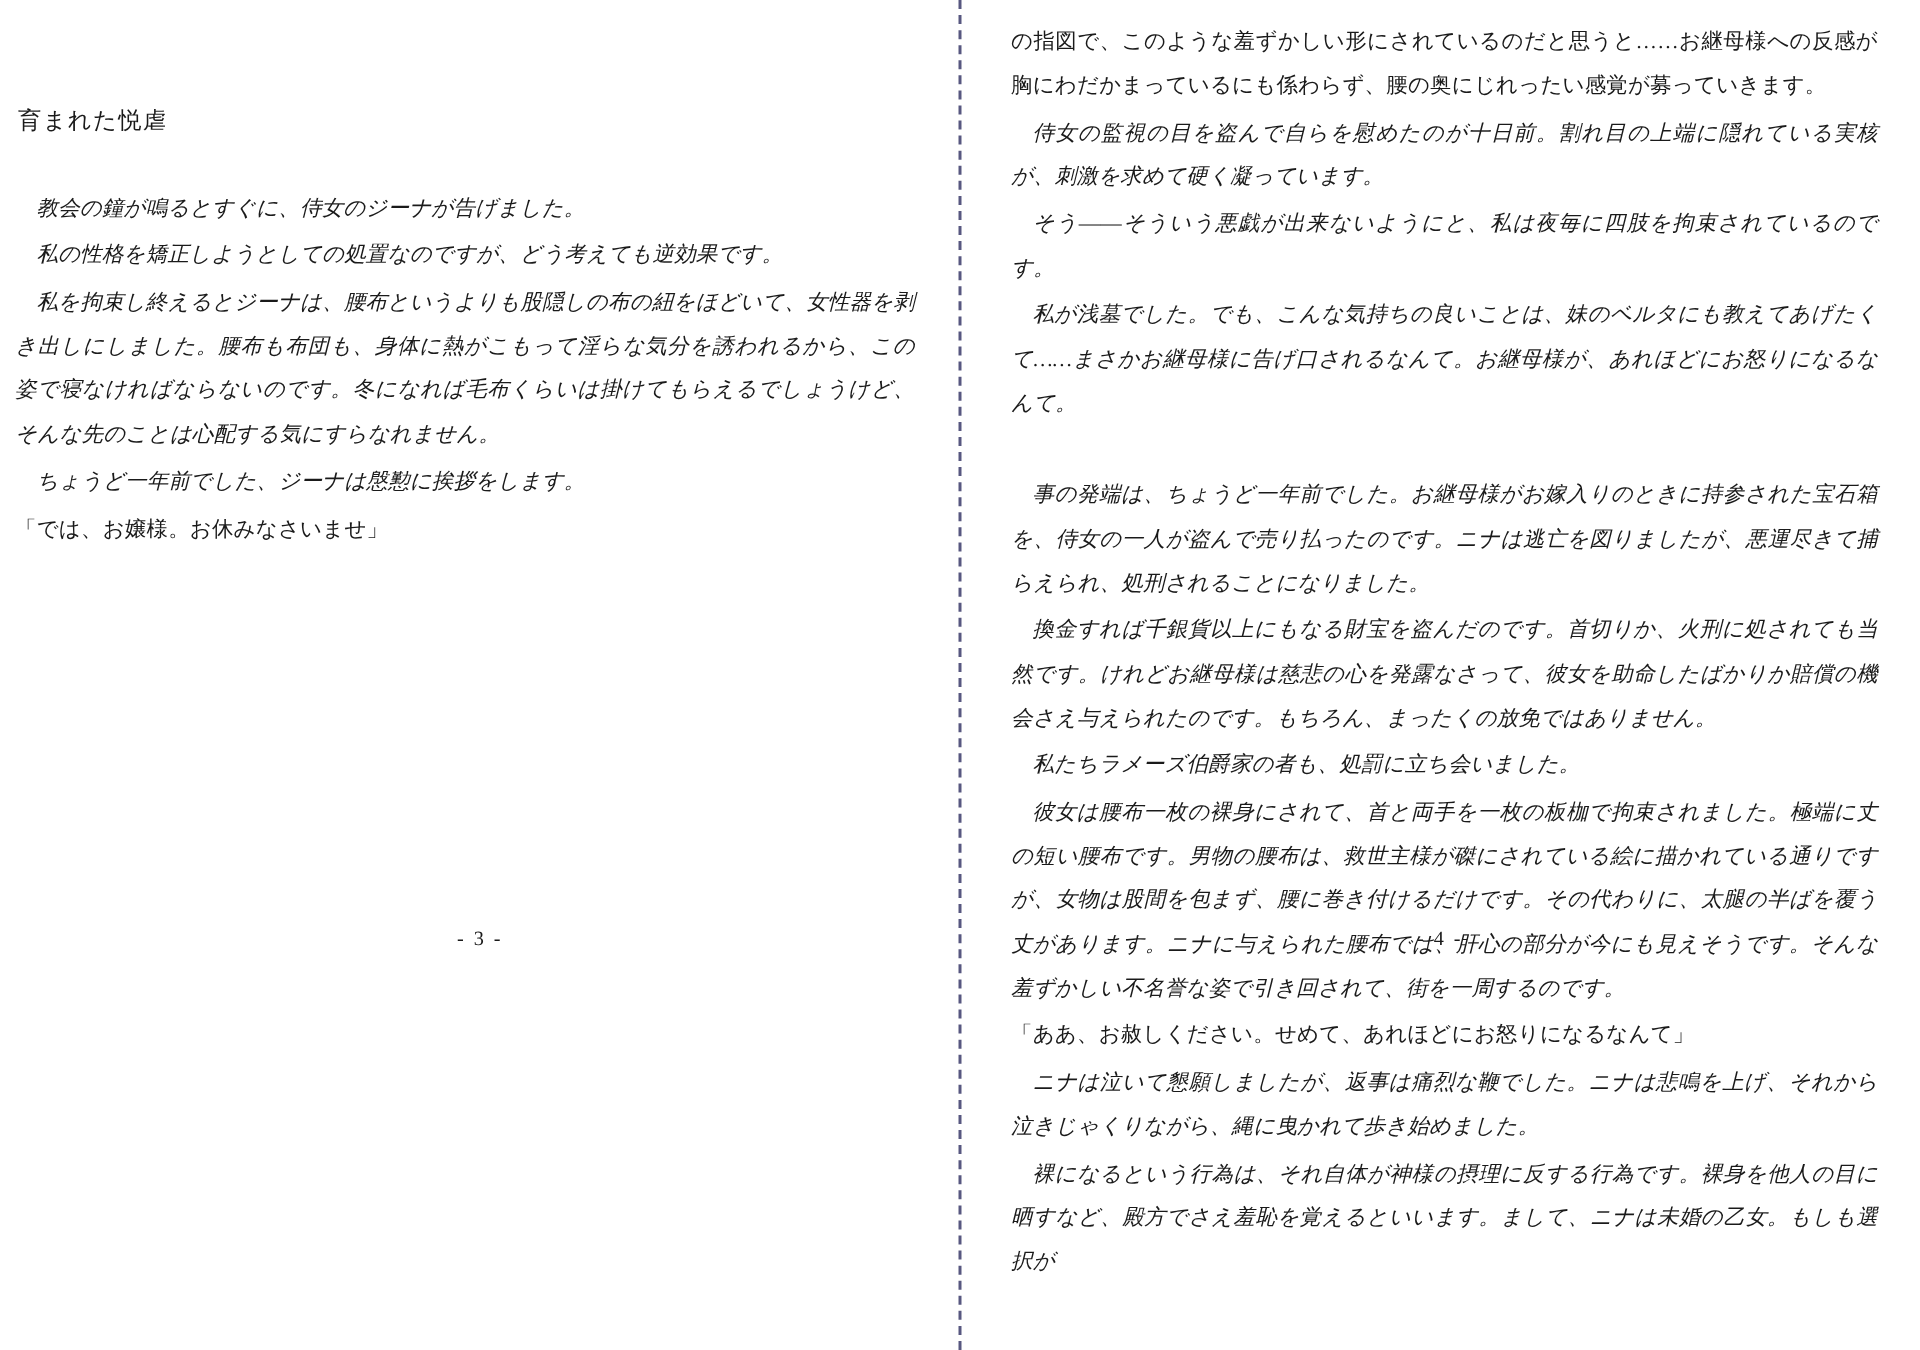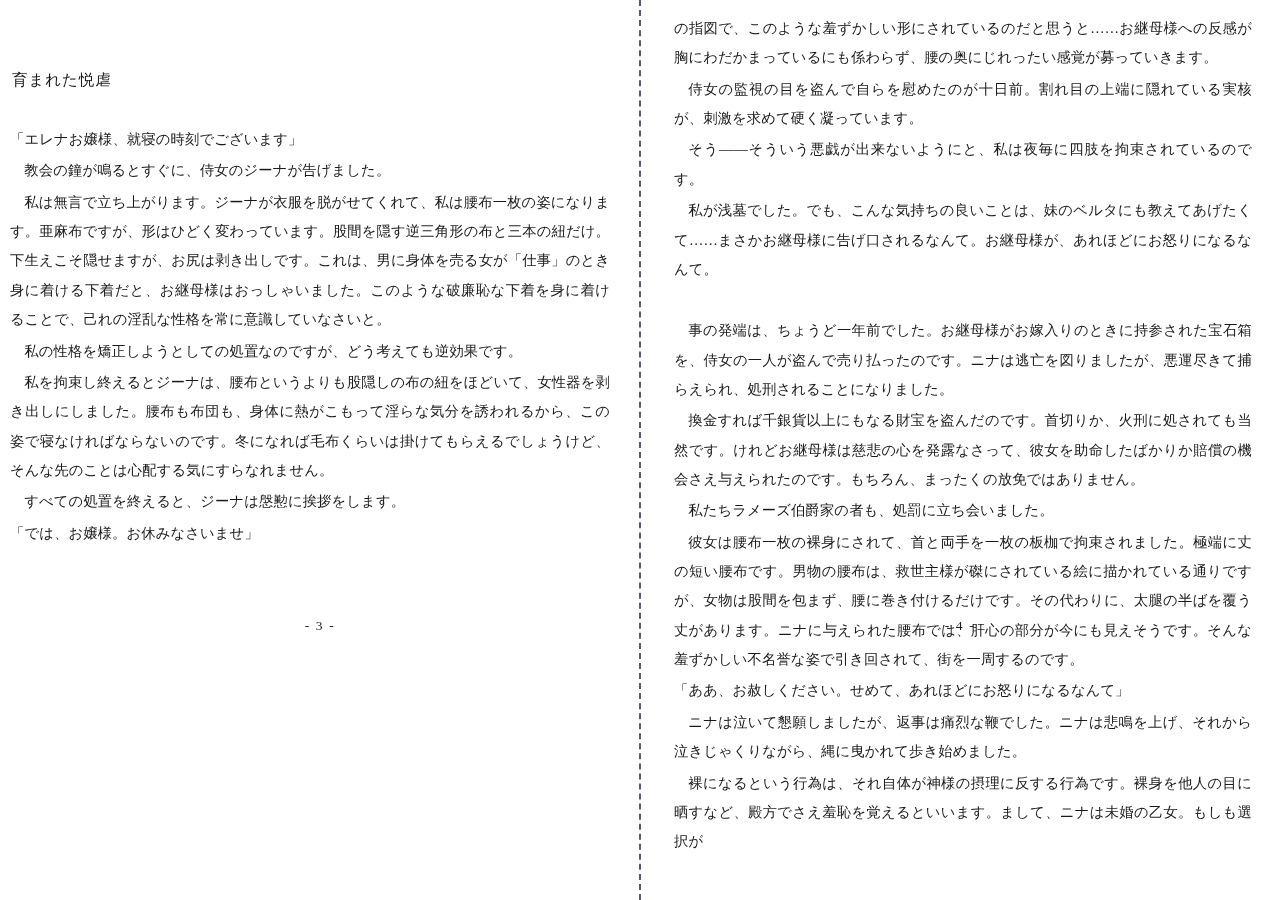--- a/index.html
+++ b/index.html
@@ -52,20 +52,21 @@
   p {
     margin: 0 0 0.15em 0;
     font-size: 14.3px;
     line-height: 2.05;
     text-align: justify;
     text-justify: inter-ideograph;
     letter-spacing: 0.01em;
   }
   p.indent {
     text-indent: 1em;
+    font-style: italic;
   }
   p.noindent {
     text-indent: 0;
   }
   .gap {
     height: 30px;
   }
   .folio {
     position: absolute;
     bottom: 62px;
@@ -79,26 +80,24 @@
   .page-right .folio { padding-right: 10px; }
 </style>
 </head>
 <body>
 
 <div class="spread">
 
   <div class="page page-left">
     <h1 class="chapter-title">育まれた悦虐</h1>
 
-    <p class="noindent">「エレナお嬢様、就寝の時刻でございます」</p>
     <p class="indent">教会の鐘が鳴るとすぐに、侍女のジーナが告げました。</p>
-    <p class="indent">私は無言で立ち上がります。ジーナが衣服を脱がせてくれて、私は腰布一枚の姿になります。亜麻布ですが、形はひどく変わっています。股間を隠す逆三角形の布と三本の紐だけ。下生えこそ隠せますが、お尻は剥き出しです。これは、男に身体を売る女が「仕事」のとき身に着ける下着だと、お継母様はおっしゃいました。このような破廉恥な下着を身に着けることで、己れの淫乱な性格を常に意識していなさいと。</p>
     <p class="indent">私の性格を矯正しようとしての処置なのですが、どう考えても逆効果です。</p>
     <p class="indent">私を拘束し終えるとジーナは、腰布というよりも股隠しの布の紐をほどいて、女性器を剥き出しにしました。腰布も布団も、身体に熱がこもって淫らな気分を誘われるから、この姿で寝なければならないのです。冬になれば毛布くらいは掛けてもらえるでしょうけど、そんな先のことは心配する気にすらなれません。</p>
-    <p class="indent">すべての処置を終えると、ジーナは慇懃に挨拶をします。</p>
+    <p class="indent">ちょうど一年前でした、ジーナは慇懃に挨拶をします。</p>
     <p class="noindent">「では、お嬢様。お休みなさいませ」</p>
 
     <div class="folio">- 3 -</div>
   </div>
 
   <div class="page page-right">
     <p class="noindent">の指図で、このような羞ずかしい形にされているのだと思うと……お継母様への反感が胸にわだかまっているにも係わらず、腰の奥にじれったい感覚が募っていきます。</p>
     <p class="indent">侍女の監視の目を盗んで自らを慰めたのが十日前。割れ目の上端に隠れている実核が、刺激を求めて硬く凝っています。</p>
     <p class="indent">そう――そういう悪戯が出来ないようにと、私は夜毎に四肢を拘束されているのです。</p>
     <p class="indent">私が浅墓でした。でも、こんな気持ちの良いことは、妹のベルタにも教えてあげたくて……まさかお継母様に告げ口されるなんて。お継母様が、あれほどにお怒りになるなんて。</p>

